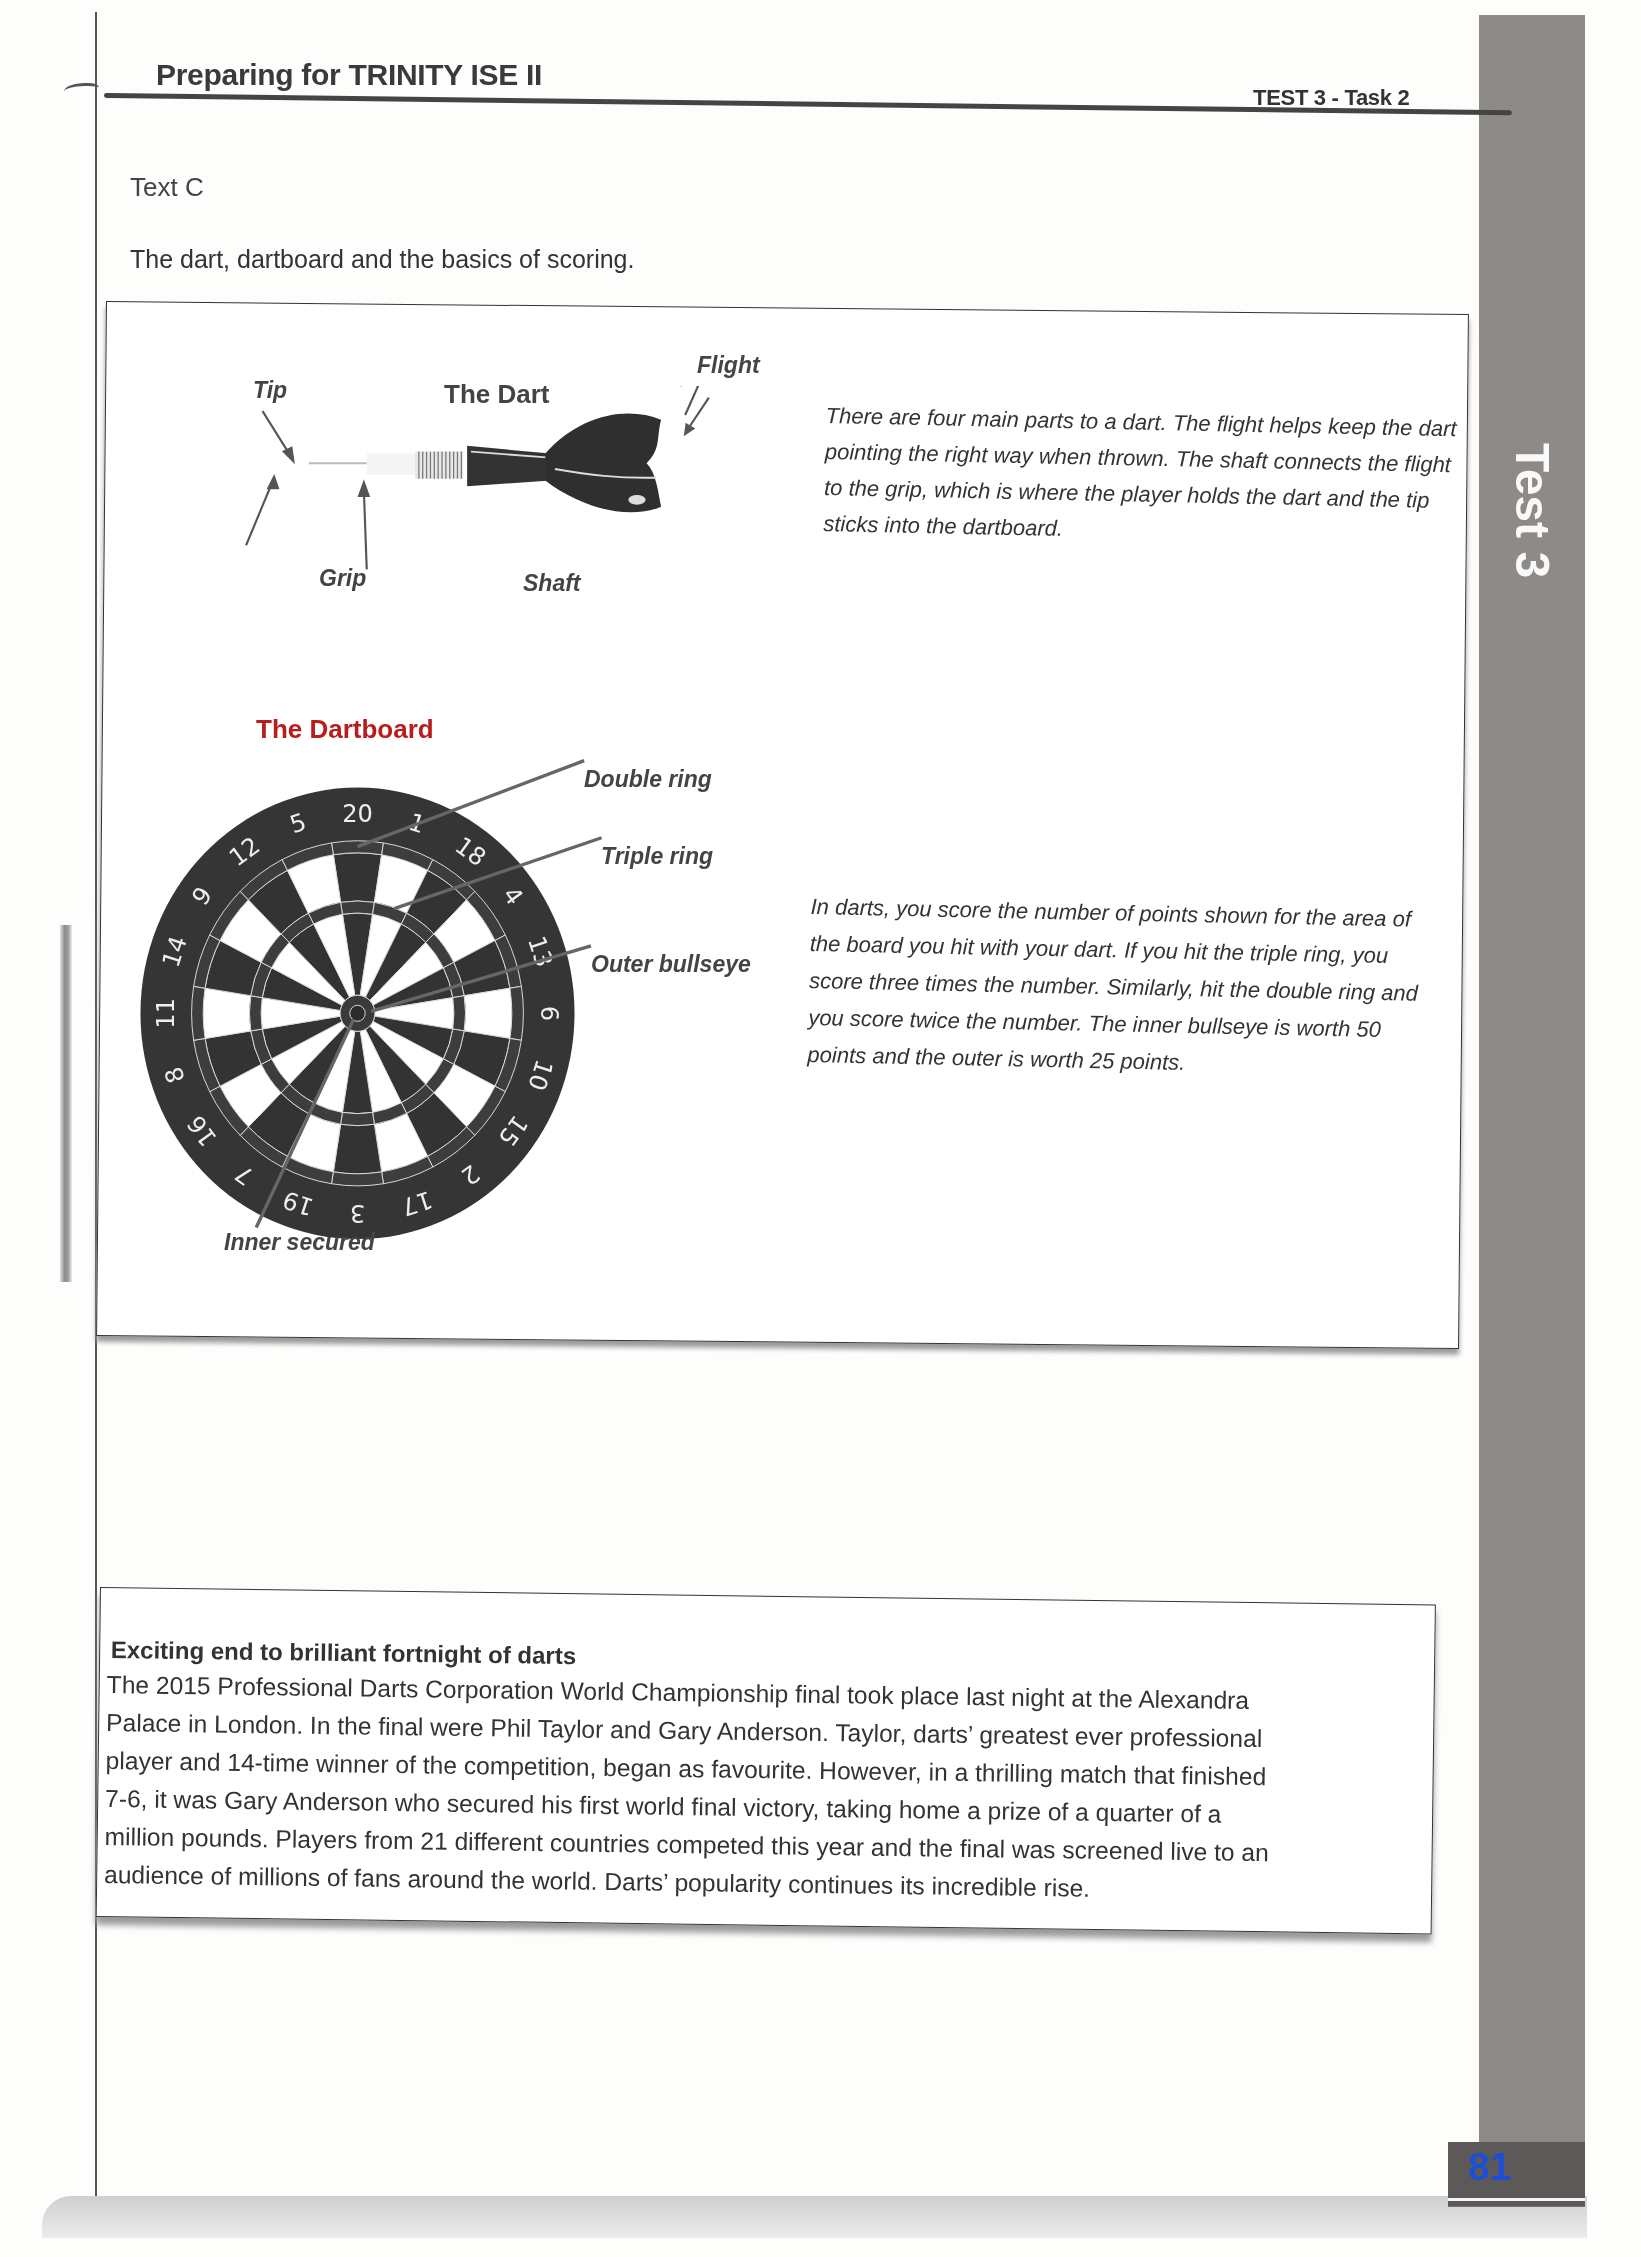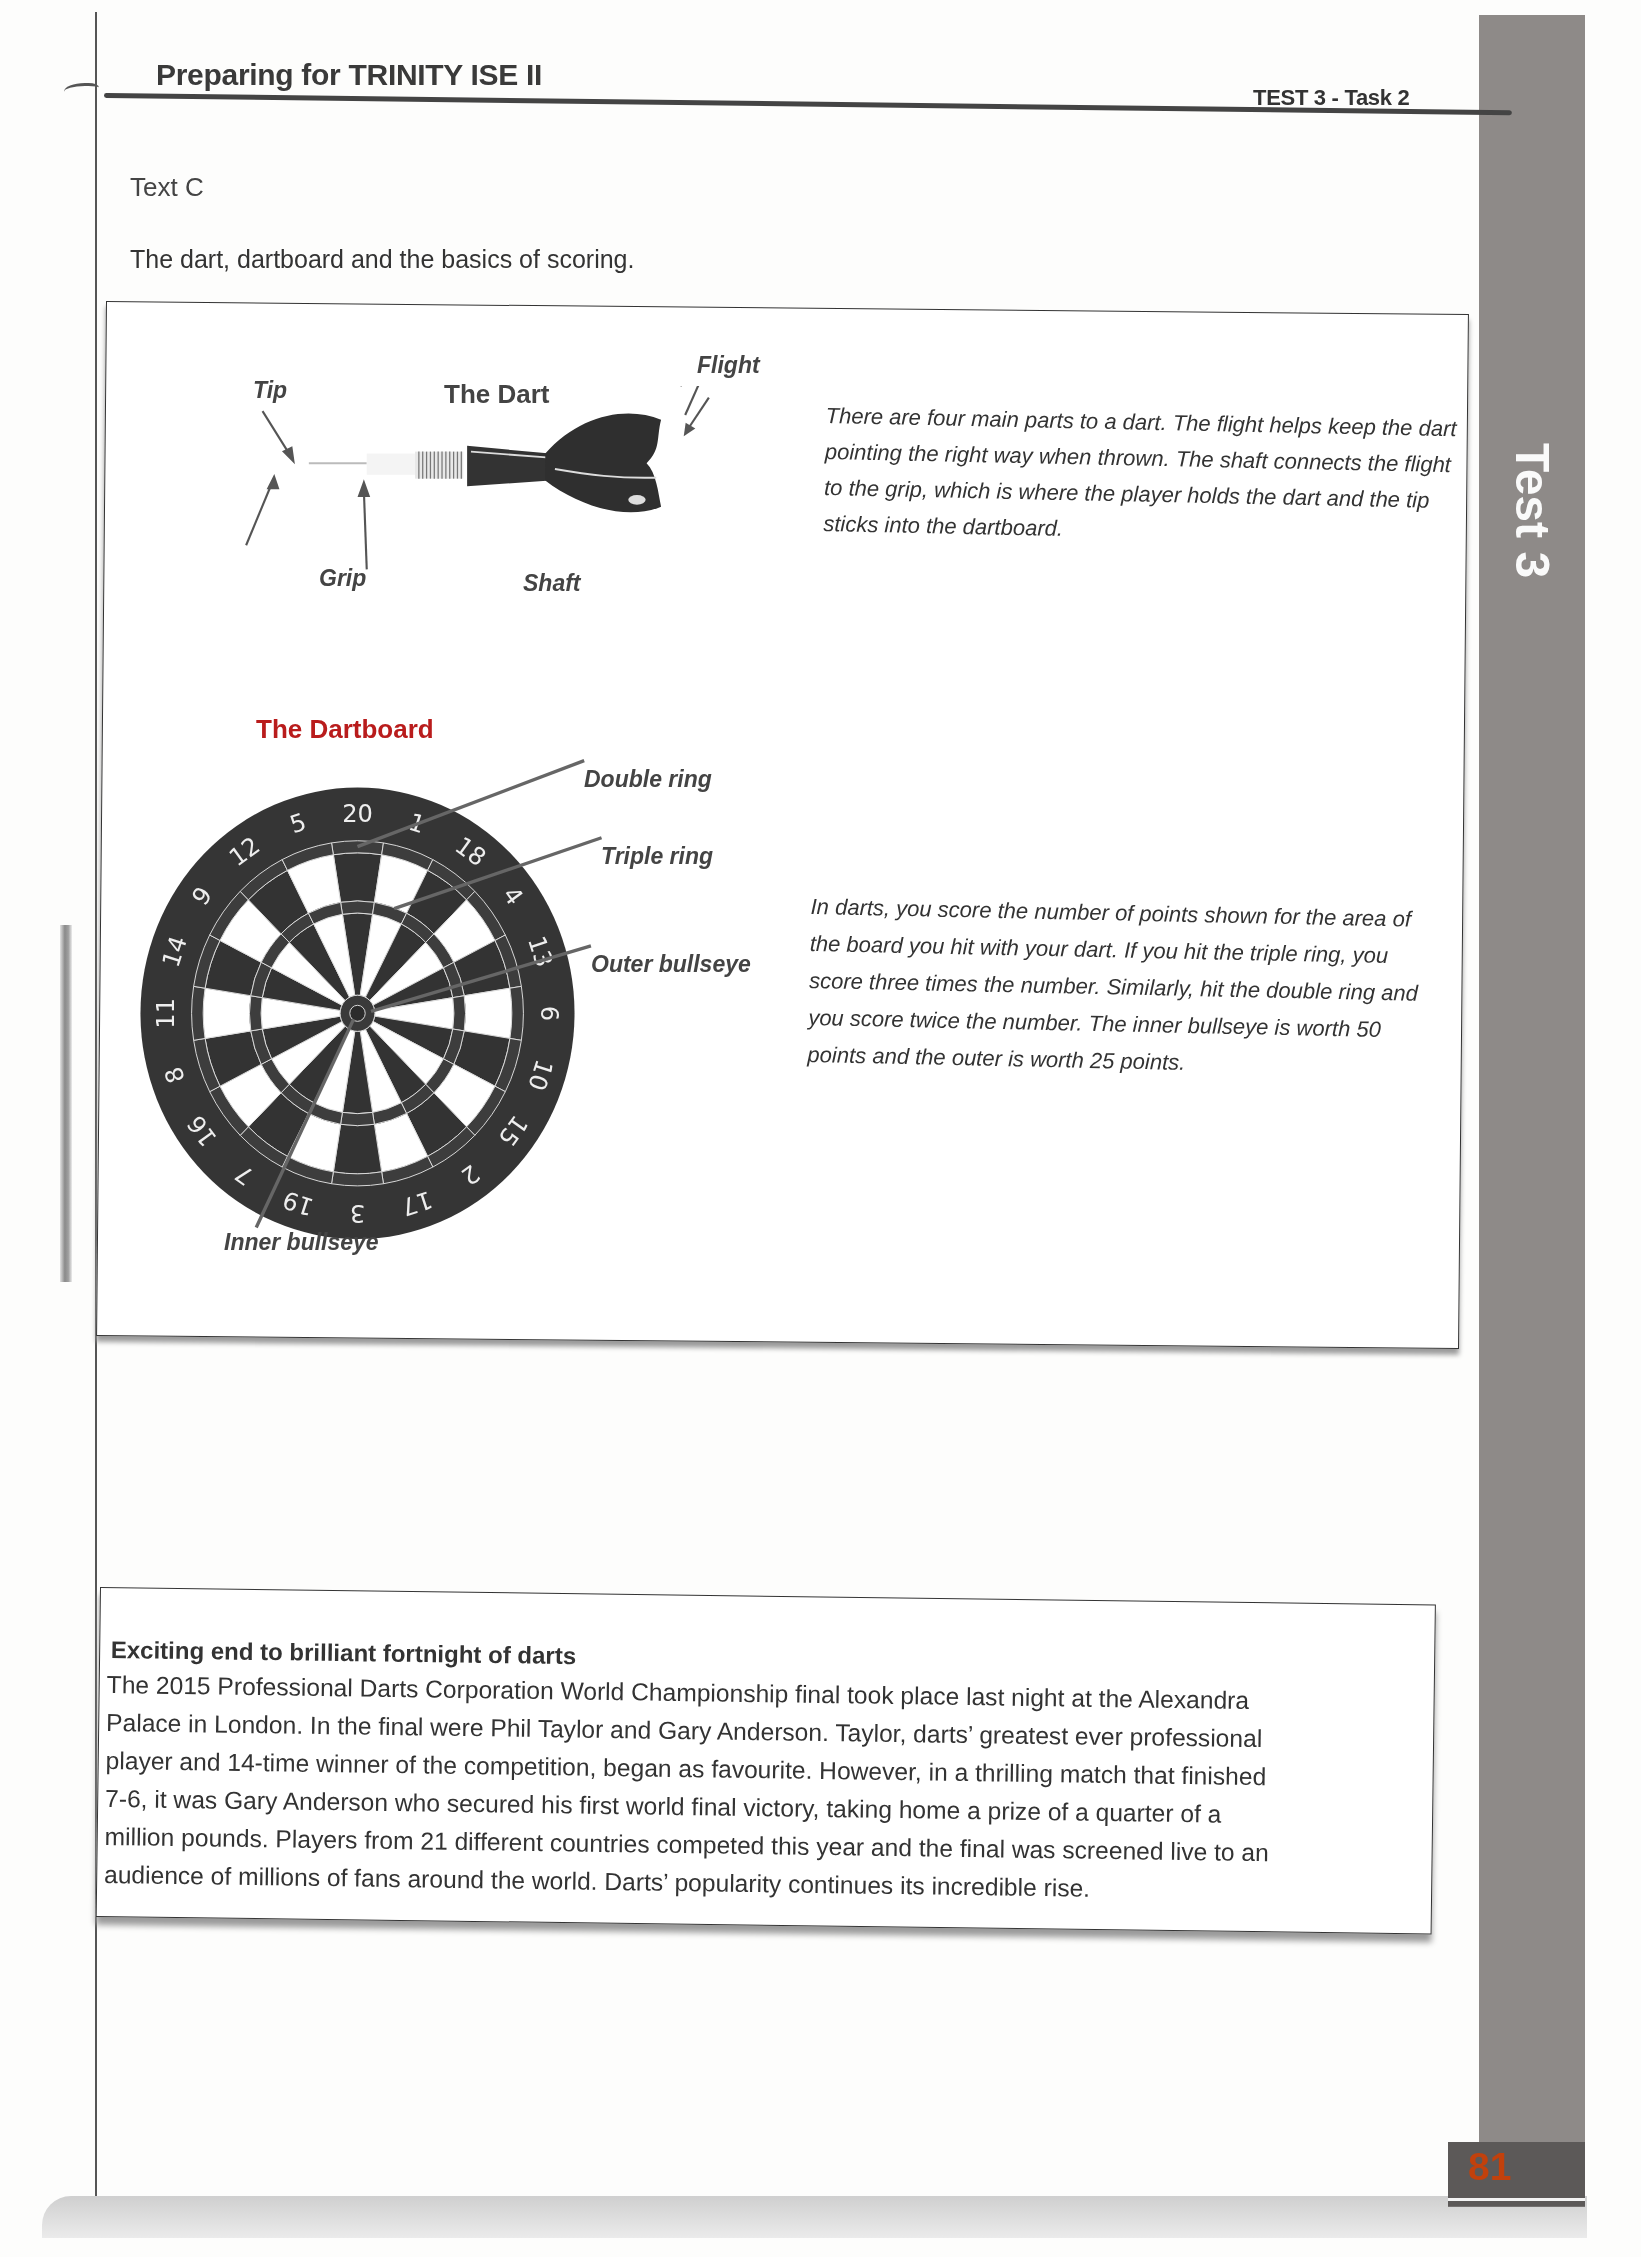--- a/index.html
+++ b/index.html
@@ -24,21 +24,21 @@
 
   
   .strip { left: 1479px; top: 14.5px; width: 106px; height: 2206px;
     background: #8e8a88; }
   .strip-label { left: 1479px; top: 425px; width: 106px; height: 174px; }
   .strip-label span { display: block; transform: rotate(90deg); transform-origin: center;
     position: absolute; left: -19.3px; top: 58px; width: 145px; text-align: center;
     font-size: 48px; font-weight: bold; color: #fafafa; white-space: nowrap; }
   .page-num-box { left: 1448px; top: 2142px; width: 137px; height: 56px; background: #5c5958;
     border-bottom: 3.9px solid #f3f3f3; box-shadow: 0 5.8px 0 #5c5958; }
-  .page-num { left: 1468px; top: 2145px; font-size: 39px; font-weight: bold; color: #c2410c; }
+  .page-num { left: 1468px; top: 2145px; font-size: 39px; font-weight: bold; color: #1d4ed8; }
   .bottom-shade { left: 42px; top: 2196px; width: 1545px; height: 42px;
     background: linear-gradient(180deg, #cfcfcf, #ebebeb); border-top-left-radius: 29px; }
 
   
   .label-c { left: 130px; top: 172px; font-size: 26px; color: #444; }
   .intro-c { left: 130px; top: 245px; font-size: 25px; color: #333; }
   .box-c { left: 106px; top: 301px; width: 1361px; height: 1033px; border: 1.9px solid #333;
     transform: rotate(0.55deg); transform-origin: left top; background: #fff;
     box-shadow: 0 5.8px 5.8px #9a9a9a; }
 
@@ -256,21 +256,21 @@
     <ellipse cx="240" cy="250" rx="18" ry="18.72" fill="#3a3a3a" stroke="#ddd" stroke-width="1"></ellipse>
     <ellipse cx="240" cy="250" rx="8" ry="8.32" fill="#2b2b2b" stroke="#ddd" stroke-width="1"></ellipse>
     <line x1="240" y1="77.12" x2="475" y2="-12" stroke="#666" stroke-width="3.5"></line>
     <line x1="278" y1="141.51999999999998" x2="493" y2="68" stroke="#666" stroke-width="3.5"></line>
     <line x1="254" y1="248" x2="482" y2="180" stroke="#666" stroke-width="3.5"></line>
     <line x1="236" y1="256" x2="135" y2="472" stroke="#666" stroke-width="3.5"></line>
   </svg>
 <div class="abs lbl lbl-double">Double ring</div>
 <div class="abs lbl lbl-triple">Triple ring</div>
 <div class="abs lbl lbl-outer">Outer bullseye</div>
-<div class="abs lbl lbl-inner">Inner bullseye</div>
+<div class="abs lbl lbl-inner">Inner secured</div>
 <div class="abs para-score">In darts, you score the number of points shown for the area of the board you hit with your dart. If you hit the triple ring, you score three times the number. Similarly, hit the double ring and you score twice the number. The inner bullseye is worth 50 points and the outer is worth 25 points.</div>
 
 <div class="abs label-d">Text D</div>
 <div class="abs box-d"></div>
 <div class="abs news-head">Exciting end to brilliant fortnight of darts</div>
 <div class="abs news-body">
   <div>The 2015 Professional Darts Corporation World Championship final took place last night at the Alexandra</div>
   <div>Palace in London. In the final were Phil Taylor and Gary Anderson. Taylor, darts’ greatest ever professional</div>
   <div>player and 14-time winner of the competition, began as favourite. However, in a thrilling match that finished</div>
   <div>7-6, it was Gary Anderson who secured his first world final victory, taking home a prize of a quarter of a</div>

